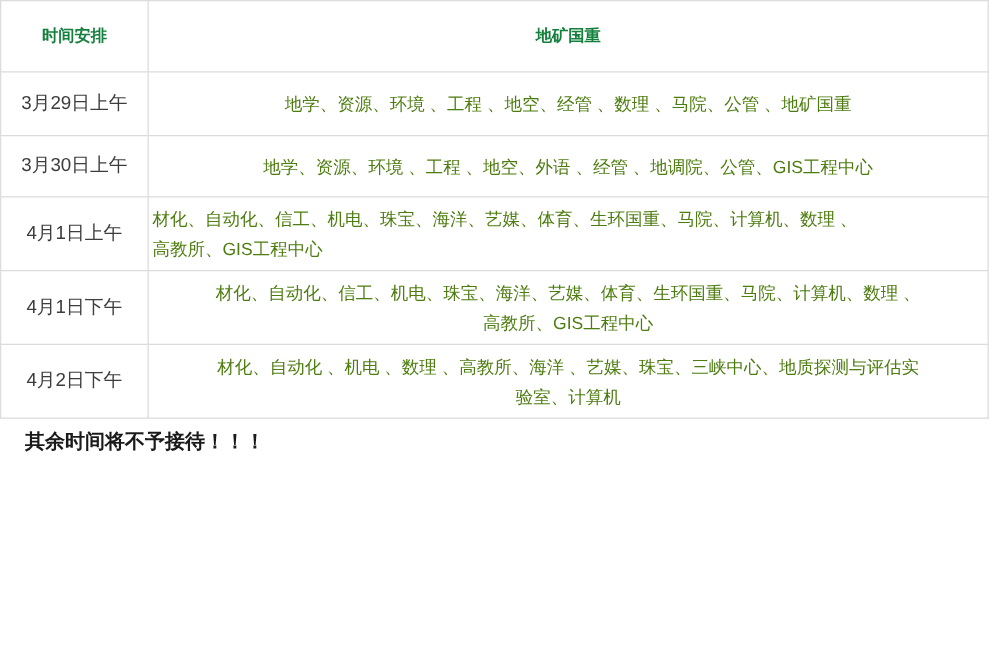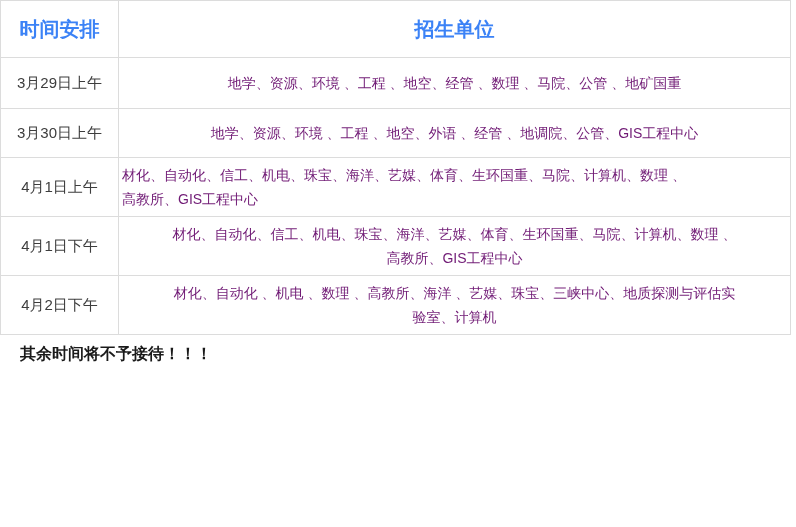--- a/index.html
+++ b/index.html
@@ -26,31 +26,31 @@
     vertical-align: middle;
     text-align: center;
     line-height: 24px;
     padding: 2px 3px;
     overflow: hidden;
   }
   col.time-col  { width: 118px; }
   col.units-col { width: 672px; }
   tr.header-row th {
     height: 52px;
-    font-size: 20px;
+    font-size: 13px;
     font-weight: bold;
-    color: #3b82f6;
+    color: #15803d;
   }
   td.time-cell {
     font-size: 15px;
     color: #3d3d3d;
   }
   td.units-cell {
     font-size: 14px;
-    color: #701a75;
+    color: #4d7c0f;
     white-space: pre-line;
   }
   td.units-cell.align-left { text-align: left; }
   tr.h50 td { height: 46px; }
   tr.h48 td { height: 44px; }
   tr.h58 td { height: 54px; }
   .footer-note {
     margin: 9px 0 0 20px;
     font-size: 16px;
     font-weight: bold;
@@ -63,21 +63,21 @@
 
 <div class="page">
   <table class="schedule">
     <colgroup>
       <col class="time-col">
       <col class="units-col">
     </colgroup>
     <tbody>
         <tr class="header-row">
       <th>时间安排</th>
-      <th>招生单位</th>
+      <th>地矿国重</th>
     </tr>
     <tr class="h50">
       <td class="time-cell">3月29日上午</td>
       <td class="units-cell">地学、资源、环境 、工程 、地空、经管 、数理 、马院、公管 、地矿国重</td>
     </tr>
     <tr class="h48">
       <td class="time-cell">3月30日上午</td>
       <td class="units-cell">地学、资源、环境 、工程 、地空、外语 、经管 、地调院、公管、GIS工程中心</td>
     </tr>
     <tr class="h58">

